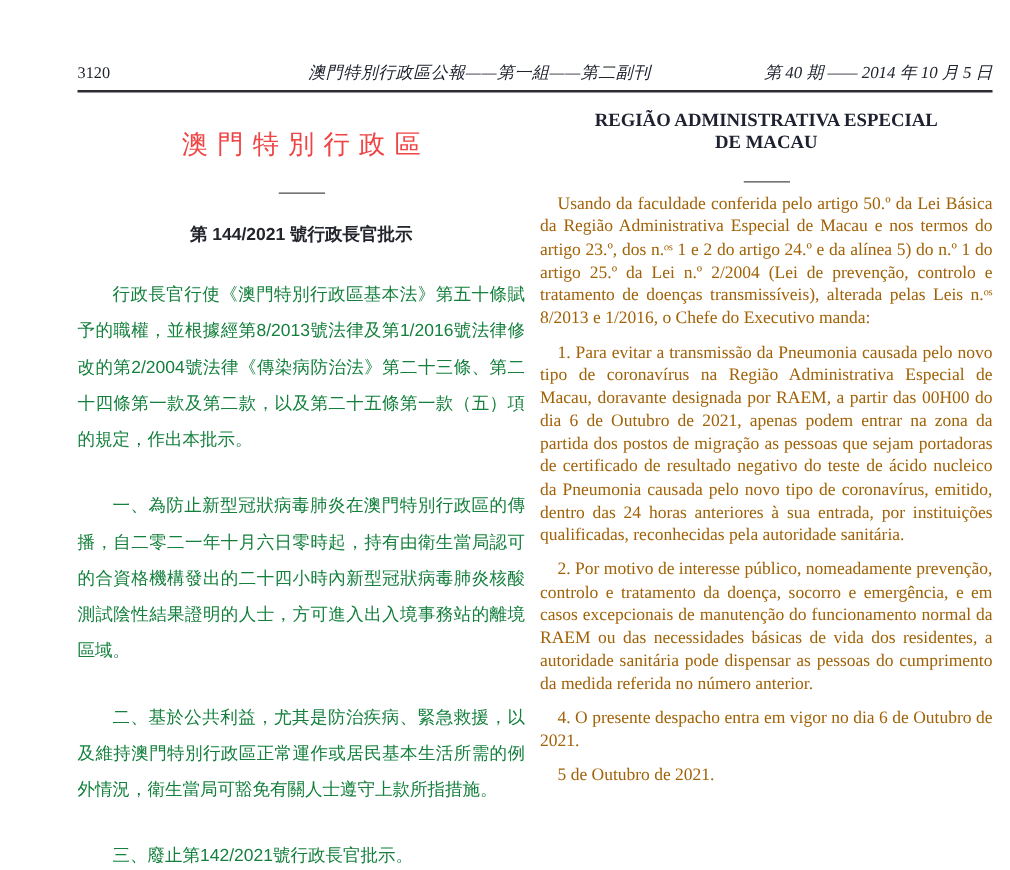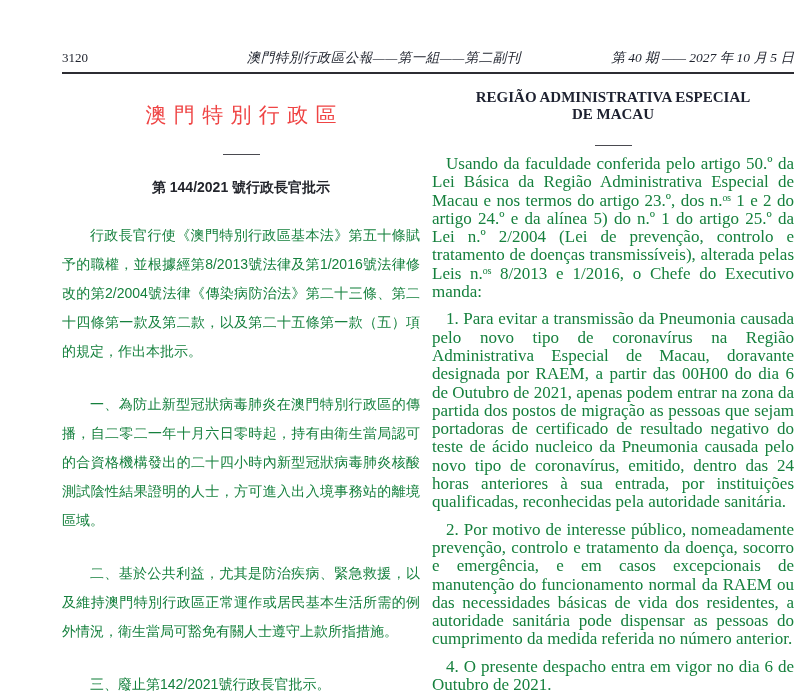--- a/index.html
+++ b/index.html
@@ -109,36 +109,36 @@
     margin: 24px 0 0 0;
     font-size: 14px;
     line-height: 29px;
     text-align: justify;
     text-indent: 2em;
     color: #15803d;
   }
   .pt-body { margin-top: 4px; }
   .pt-p {
     margin: 9px 0 0 0;
-    font-size: 17px;
+    font-size: 14px;
     line-height: 18.3px;
     text-align: justify;
     text-indent: 14px;
-    color: #15803d;
+    color: #a16207;
   }
 </style>
 </head>
 <body>
 
 <div class="page">
 
   <header class="masthead">
     <span class="mast-pageno">3120</span>
     <span class="mast-center">澳門特別行政區公報——第一組——第二副刊</span>
-    <span class="mast-right">第 40 期 —— 2027 年 10 月 5 日</span>
+    <span class="mast-right">第 40 期 —— 2014 年 10 月 5 日</span>
   </header>
   <div class="head-rule"></div>
 
   <main class="columns">
 
     <section class="col col-zh">
       <h1 class="zh-region">澳門特別行政區</h1>
       <div class="divider"></div>
       <h2 class="zh-doc">第 144/2021 號行政長官批示</h2>
 

